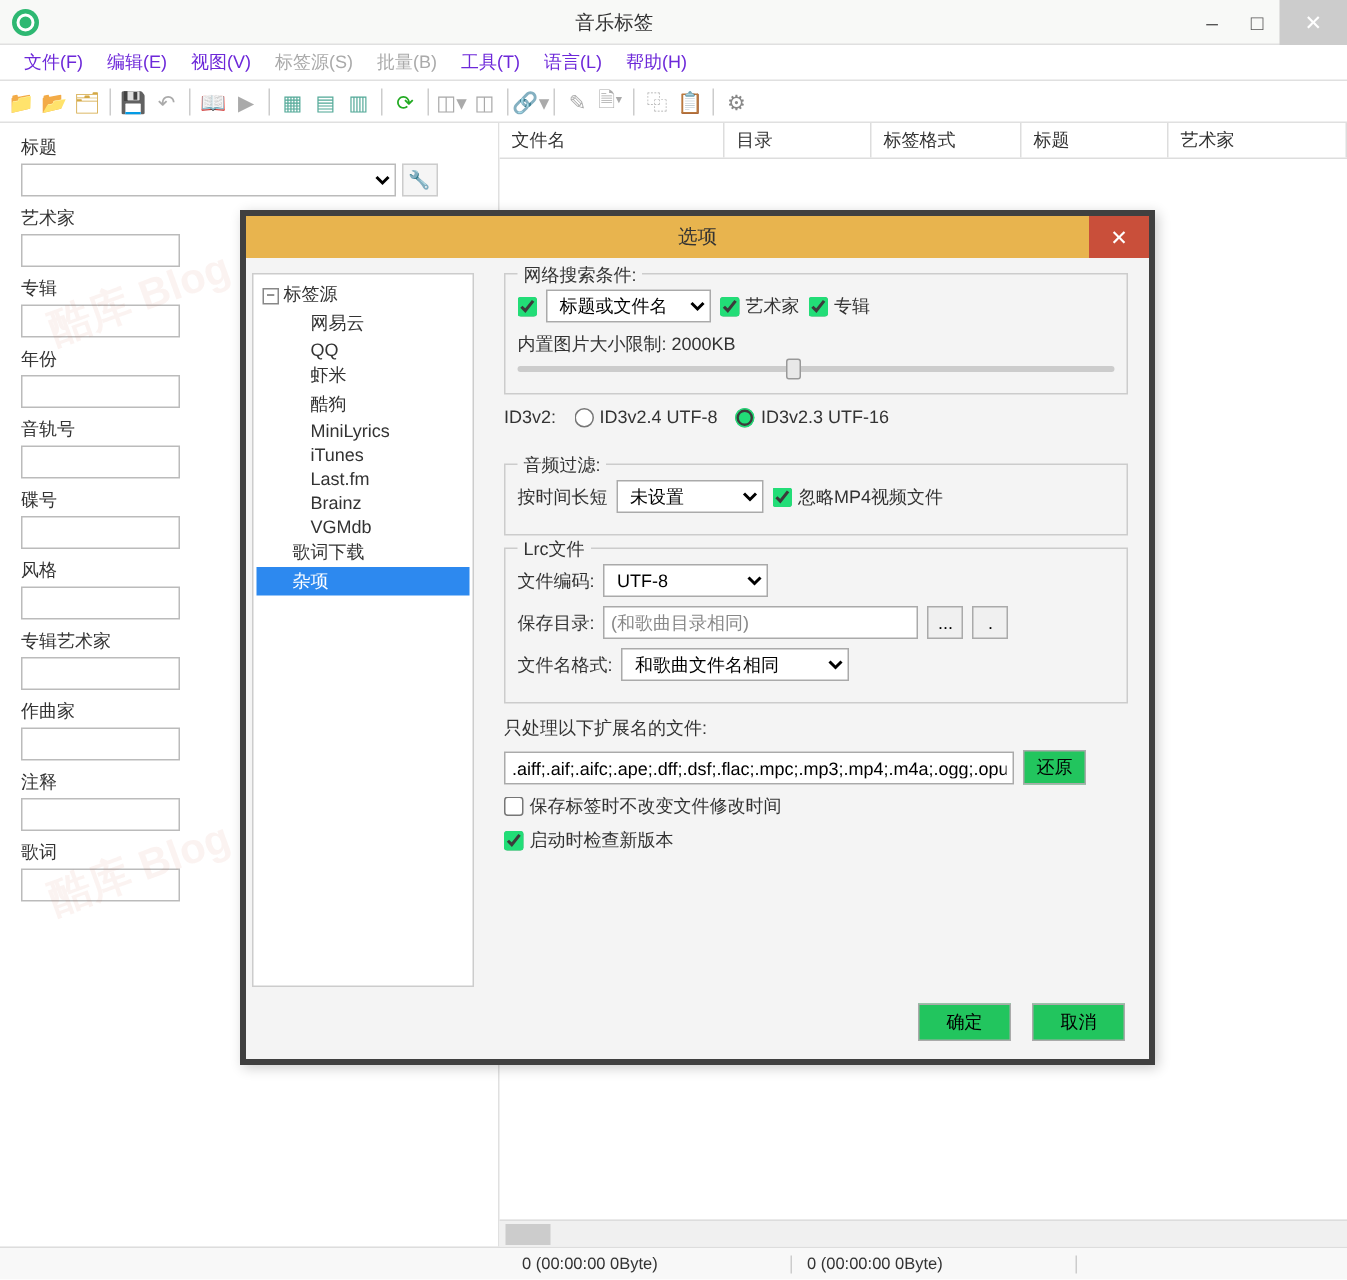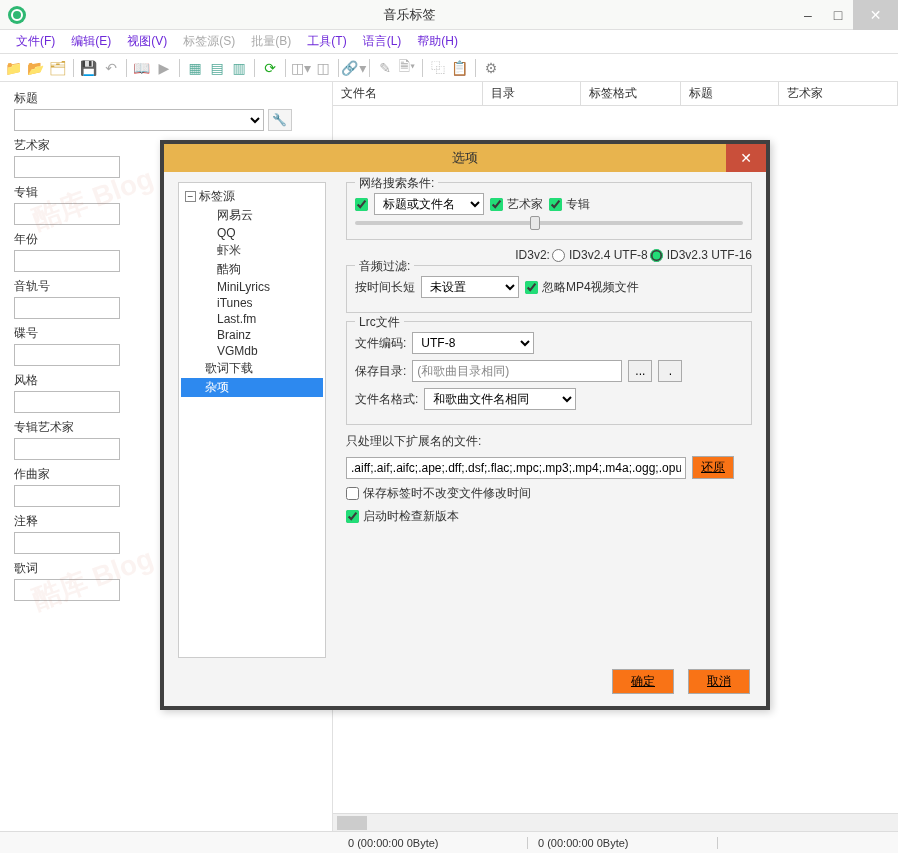--- a/index.html
+++ b/index.html
@@ -59,40 +59,40 @@
 .hscroll { height: 18px; border-top: 1px solid #ddd; background: #f0f0f0; display:flex; align-items:center; }
 .hscroll-thumb { width: 30px; height: 14px; background: #ccc; margin-left: 4px; }
 
 
 .dialog { position: absolute; left: 160px; top: 140px; width: 610px; height: 570px; border: 4px solid #404040; box-shadow: 2px 2px 8px rgba(0,0,0,0.2); background: #f4f4f4; z-index: 10; }
 .dialog-title { height: 28px; background: #e8b44e; color: #333; display: flex; align-items: center; justify-content: center; position: relative; font-size: 13px; }
 .dialog-close { position: absolute; right: 0; top: 0; width: 40px; height: 28px; background: #c94f3a; color: #fff; display: flex; align-items: center; justify-content: center; font-size: 14px; cursor: pointer; }
 .dialog-body { display: flex; height: calc(100% - 28px); }
 
 
-.tree-panel { width: 148px; border: 1px solid #ccc; margin: 10px 6px 48px 14px; background: #fff; padding: 4px 2px; font-size: 12px; overflow: auto; }
+.tree-panel { width: 148px; border: 1px solid #ccc; margin: 10px 6px 48px 4px; background: #fff; padding: 4px 2px; font-size: 12px; overflow: auto; }
 .tree-item { padding: 1px 2px 1px 24px; white-space: nowrap; cursor: default; }
 .tree-item.root { padding-left: 4px; }
 .tree-item.child { padding-left: 36px; }
 .tree-item.selected { background: #2d89ef; color: #fff; }
 .tree-toggle { display: inline-block; width: 11px; height: 11px; border: 1px solid #888; text-align: center; line-height: 9px; font-size: 10px; margin-right: 3px; background: #fff; }
 
 
 .opt-panel { flex: 1; padding: 10px 14px; font-size: 12px; position: relative; }
 .group { border: 1px solid #ccc; padding: 10px 8px 8px; margin-bottom: 8px; position: relative; }
 .group-title { position: absolute; top: -8px; left: 8px; background: #f4f4f4; padding: 0 4px; font-size: 12px; }
 .row { display: flex; align-items: center; gap: 6px; margin-bottom: 6px; flex-wrap: wrap; }
 .opt-label { font-size: 12px; }
 select, input[type=text].opt-input { border: 1px solid #aaa; height: 22px; font-size: 12px; padding: 0 4px; background: #fff; }
 .check { display: flex; align-items: center; gap: 4px; }
 .check input { accent-color: #2d7; }
-.radio-row { display: flex; align-items: center; gap: 2px; margin-bottom: 3px; justify-content: flex-end; }
+.radio-row { display: flex; align-items: center; gap: 12px; margin-bottom: 24px; }
 .slider-track { flex:1; height: 4px; background: #ccc; position: relative; border-radius: 2px; }
 .slider-thumb { position: absolute; left: 45%; top: -5px; width: 10px; height: 14px; background: #e8e8e8; border: 1px solid #999; border-radius: 2px; }
-.btn { border: 1px solid #aaa; background: #f97316; padding: 3px 18px; font-size: 12px; cursor: pointer; text-decoration: underline; }
+.btn { border: 1px solid #aaa; background: #22c55e; padding: 3px 18px; font-size: 12px; cursor: pointer; }
 .dialog-footer { position: absolute; bottom: 12px; right: 16px; display: flex; gap: 14px; }
 .btn-sq { border: 1px solid #aaa; background: #f0f0f0; width: 24px; height: 22px; font-size: 12px; }
 
 
 .watermark { position: absolute; font-size: 28px; color: rgba(200,100,80,0.08); transform: rotate(-20deg); pointer-events: none; font-weight: bold; }
 </style>
 </head>
 <body>
 
 <div class="titlebar">
@@ -236,20 +236,23 @@
           <label class="check">
               <input type="checkbox" checked="" style="">
               <span>艺术家</span>
             </label>
           <label class="check">
               <input type="checkbox" checked="" style="">
               <span>专辑</span>
             </label>
         </div>
         <div class="row">
+            <span class="opt-label">内置图片大小限制: 2000KB</span>
+          </div>
+        <div class="row">
             <div class="slider-track">
               <div class="slider-thumb"></div>
             </div>
           </div>
       </div>
 
       <div class="radio-row">
         <span class="opt-label">ID3v2:</span>
         <label class="check">
             <input type="radio" name="id3" style="">
@@ -270,21 +273,21 @@
               <input type="checkbox" checked="" style="">
               <span>忽略MP4视频文件</span>
             </label>
         </div>
       </div>
 
       <div class="group">
         <span class="group-title">Lrc文件</span>
         <div class="row">
           <span class="opt-label">文件编码:</span>
-          <select style="width:122px"><option>UTF-8</option></select>
+          <select style="width:110px"><option>UTF-8</option></select>
         </div>
         <div class="row">
           <span class="opt-label">保存目录:</span>
           <input type="text" class="opt-input" style="width: 210px; color: rgb(136, 136, 136);" value="(和歌曲目录相同)">
           <button class="btn-sq">...</button>
           <button class="btn-sq">.</button>
         </div>
         <div class="row">
           <span class="opt-label">文件名格式:</span>
           <select style="width:152px"><option>和歌曲文件名相同</option></select>

